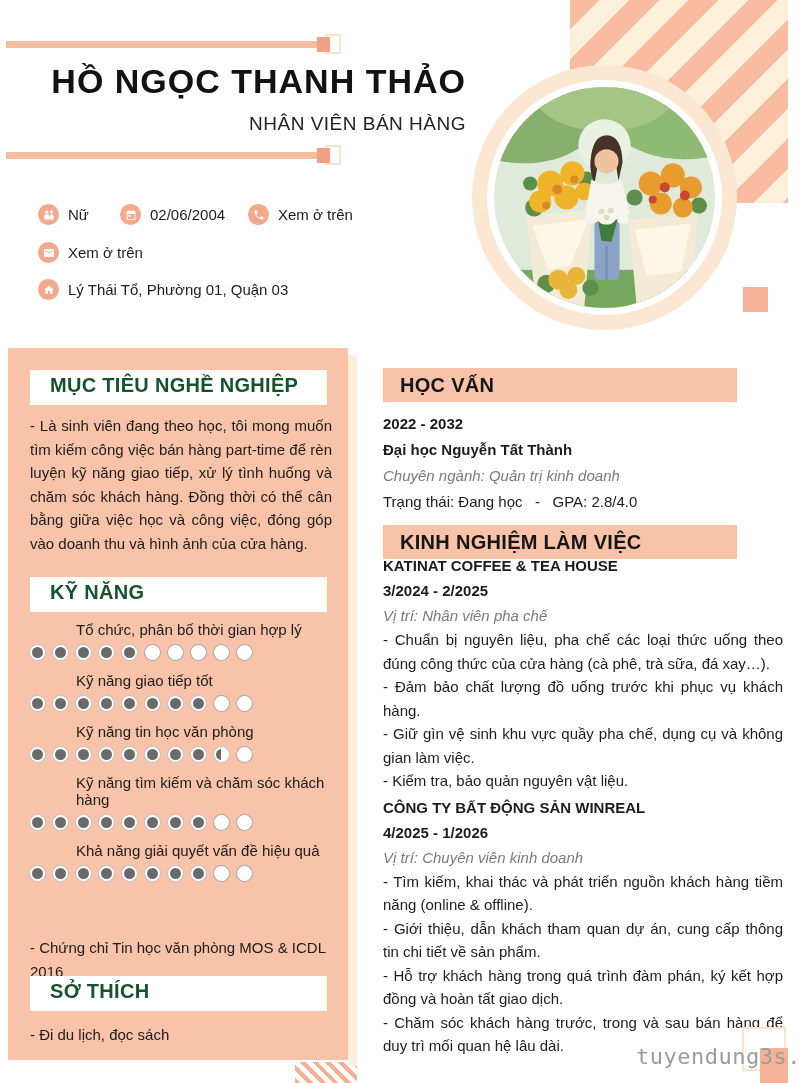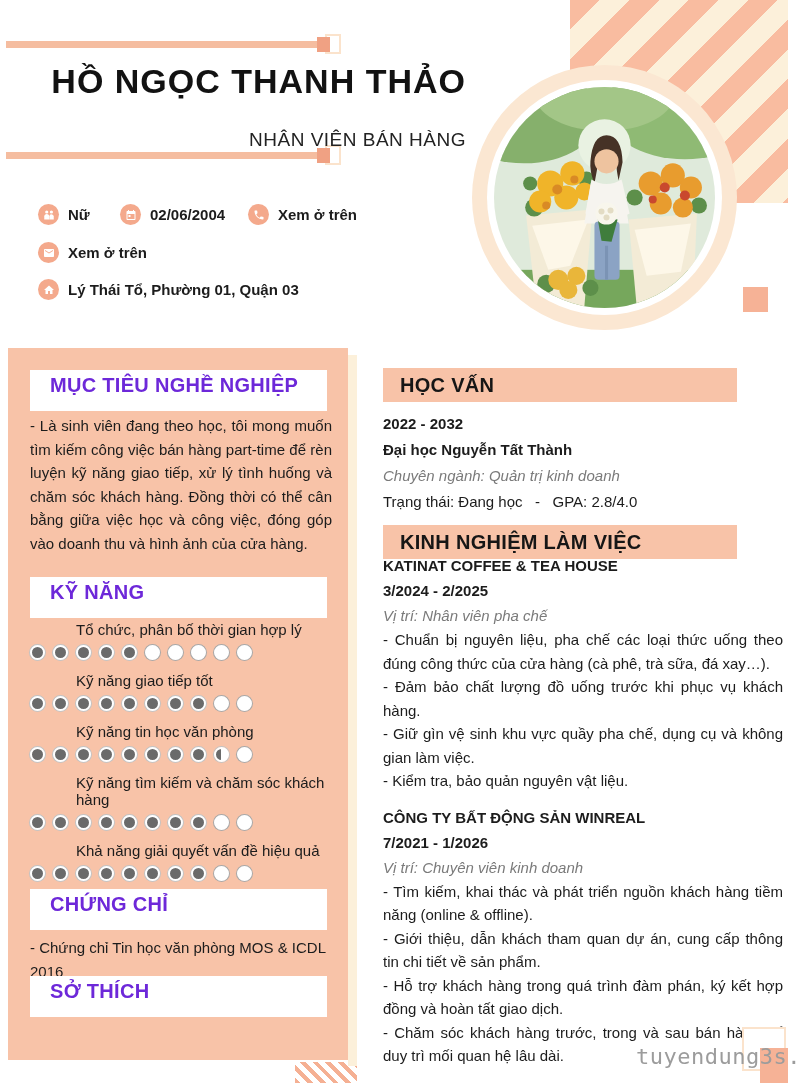--- a/index.html
+++ b/index.html
@@ -24,40 +24,40 @@
   .sq-solid-br  { left:760px; top:1048px; width:28px; height:35px; background:#f6b296; }
 
   .deco-bar { left:0; width:345px; height:22px; }
   .deco-bar .line   { position:absolute; left:6px; top:4px; width:312px; height:7px; background:#f5bda0; }
   .deco-bar .sq-out { position:absolute; left:325px; top:-3px; width:16px; height:20px; border:2px solid #fbe3cc; background:#fff; }
   .deco-bar .sq-cap { position:absolute; left:317px; top:0; width:13px; height:15px; background:#f0a183; }
   .bar1 { top:37px; } .bar2 { top:148px; }
 
   
   .name     { left:0; top:62px;  width:466px; text-align:right; font-size:34px; font-weight:bold; letter-spacing:1px; color:#121212; }
-  .job-title{ left:0; top:113px; width:466px; text-align:right; font-size:19px; color:#222; letter-spacing:0.5px;margin-top:16px; }
+  .job-title{ left:0; top:113px; width:466px; text-align:right; font-size:19px; color:#222; letter-spacing:0.5px; }
 
   
   .photo-outer { left:472px; top:65px; width:265px; height:265px; border-radius:50%; background:#fbe7d2; }
   .photo-white { left:487px; top:80px; width:235px; height:235px; border-radius:50%; background:#ffffff; }
   .photo       { left:494px; top:87px; width:221px; height:221px; border-radius:50%; overflow:hidden; }
 
   
-  .contact { display:flex; align-items:center; gap:9px; font-size:15px;font-weight:bold; }
+  .contact { display:flex; align-items:center; gap:9px; font-size:15px; }
   .cicon { width:21px; height:21px; border-radius:50%; background:#f4a98c; display:flex; align-items:center; justify-content:center; flex:0 0 auto; }
   .cicon svg { width:12px; height:12px; fill:#ffffff; }
   .c1 { left:38px;  top:204px; } .c2 { left:120px; top:204px; } .c3 { left:248px; top:204px; }
   .c4 { left:38px;  top:242px; } .c5 { left:38px;  top:279px; }
 
   
   .panel       { left:8px;   top:348px; width:340px; height:712px; background:#f8c3a8; }
   .panel-shade { left:348px; top:355px; width:9px;   height:711px; background:#fcf0da; }
 
-  .l-head { left:30px; width:297px; height:41px; background:#ffffff; font-size:20px; font-weight:bold;
-            line-height:31px; padding-left:20px; color:#6d28d9; letter-spacing:0.3px; }
+  .l-head { left:30px; width:297px; height:35px; background:#ffffff; font-size:20px; font-weight:bold;
+            line-height:31px; padding-left:20px; color:#14532d; letter-spacing:0.3px; }
   .lh1 { top:370px; } .lh2 { top:577px; } .lh3 { top:889px; } .lh4 { top:976px; }
 
   .l-body { left:30px; width:302px; font-size:15px; line-height:23.5px; color:#1c1c1c; }
   .p-objective { top:414px; text-align:justify; }
   .p-cert  { top:936px; width:312px; }
   .p-hobby { top:1023px; }
 
   .skills { left:30px; top:621px; width:302px; }
   .skill  { margin-bottom:12px; }
   .skill-label { font-size:15px; margin-bottom:7px;margin-left:46px; }
@@ -75,21 +75,21 @@
   .edu { left:383px; top:411px; width:400px; font-size:15px; line-height:26px; }
   .bold   { font-weight:bold; }
   .italic { font-style:italic; color:#7a7a7a; }
   .prewrap{ white-space:pre-wrap; }
 
   .jobs { left:383px; top:553px; width:400px; font-size:15px; }
   .job .company  { font-weight:bold; line-height:25px; }
   .job .period   { font-weight:bold; line-height:25px; }
   .job .position { font-style:italic; color:#7a7a7a; line-height:25px; }
   .job p.bullet  { line-height:23.5px; text-align:justify; }
-  .job + .job { margin-top:12px; }
+  .job + .job { margin-top:2px; }
 
   .watermark { left:636px; top:1044px; font-family:"DejaVu Sans Mono","Liberation Mono",monospace;
                font-size:22px; color:#9c9c9c; letter-spacing:0.5px; z-index:6; }
 </style>
 </head>
 <body>
 
 <div class="page">
 
   <div class="abs stripes-top"></div>
@@ -308,24 +308,24 @@
           <span class="dot filled"></span>
           <span class="dot filled"></span>
           <span class="dot filled"></span>
           <span class="dot filled"></span>
           <span class="dot"></span>
           <span class="dot"></span>
         </div>
       </div>
     </div>
 
-  <div class="abs l-head lh3">CHỨNG CHỈ</div>
   <div class="abs l-body p-cert">- Chứng chỉ Tin học văn phòng MOS &amp; ICDL 2016</div>
 
   <div class="abs l-head lh4">SỞ THÍCH</div>
+  <div class="abs l-body p-hobby">- Đi du lịch, đọc sách</div>
 
   <div class="abs r-head rh1">HỌC VẤN</div>
   <div class="abs edu">
     <div class="bold">2022 - 2032</div>
     <div class="bold">Đại học Nguyễn Tất Thành</div>
     <div class="italic">Chuyên ngành: Quản trị kinh doanh</div>
     <div class="prewrap">Trạng thái: Đang học   -   GPA: 2.8/4.0</div>
   </div>
 
   <div class="abs r-head rh2">KINH NGHIỆM LÀM VIỆC</div>
@@ -334,21 +334,21 @@
         <div class="company">KATINAT COFFEE &amp; TEA HOUSE</div>
         <div class="period">3/2024 - 2/2025</div>
         <div class="position">Vị trí: Nhân viên pha chế</div>
         <p class="bullet">- Chuẩn bị nguyên liệu, pha chế các loại thức uống theo đúng công thức của cửa hàng (cà phê, trà sữa, đá xay…).</p>
         <p class="bullet">- Đảm bảo chất lượng đồ uống trước khi phục vụ khách hàng.</p>
         <p class="bullet">- Giữ gìn vệ sinh khu vực quầy pha chế, dụng cụ và không gian làm việc.</p>
         <p class="bullet">- Kiểm tra, bảo quản nguyên vật liệu.</p>
       </div>
       <div class="job">
         <div class="company">CÔNG TY BẤT ĐỘNG SẢN WINREAL</div>
-        <div class="period">7/2021 - 1/2026</div>
+        <div class="period">4/2025 - 1/2026</div>
         <div class="position">Vị trí: Chuyên viên kinh doanh</div>
         <p class="bullet">- Tìm kiếm, khai thác và phát triển nguồn khách hàng tiềm năng (online &amp; offline).</p>
         <p class="bullet">- Giới thiệu, dẫn khách tham quan dự án, cung cấp thông tin chi tiết về sản phẩm.</p>
         <p class="bullet">- Hỗ trợ khách hàng trong quá trình đàm phán, ký kết hợp đồng và hoàn tất giao dịch.</p>
         <p class="bullet">- Chăm sóc khách hàng trước, trong và sau bán hàng để duy trì mối quan hệ lâu dài.</p>
       </div>
     </div>
 
   <div class="abs sq-outline-br"></div>
   <div class="abs sq-solid-br"></div>

